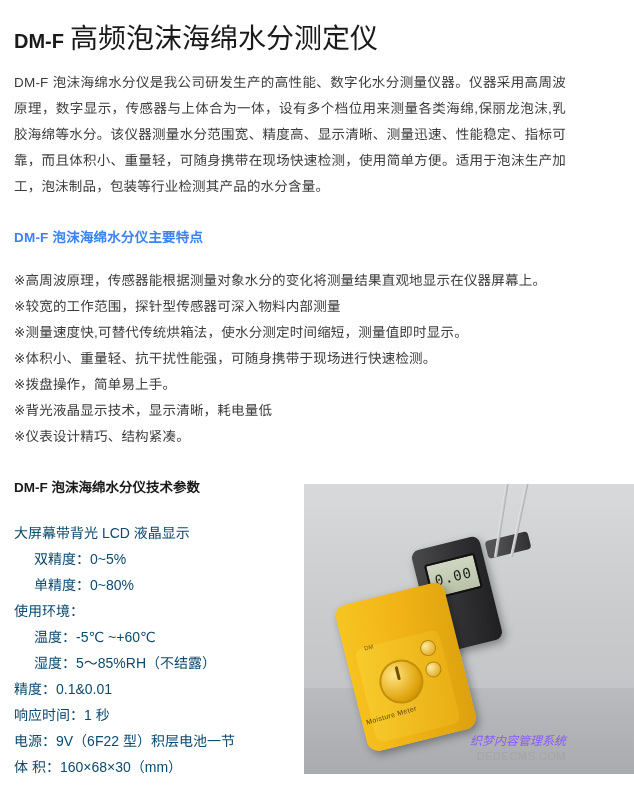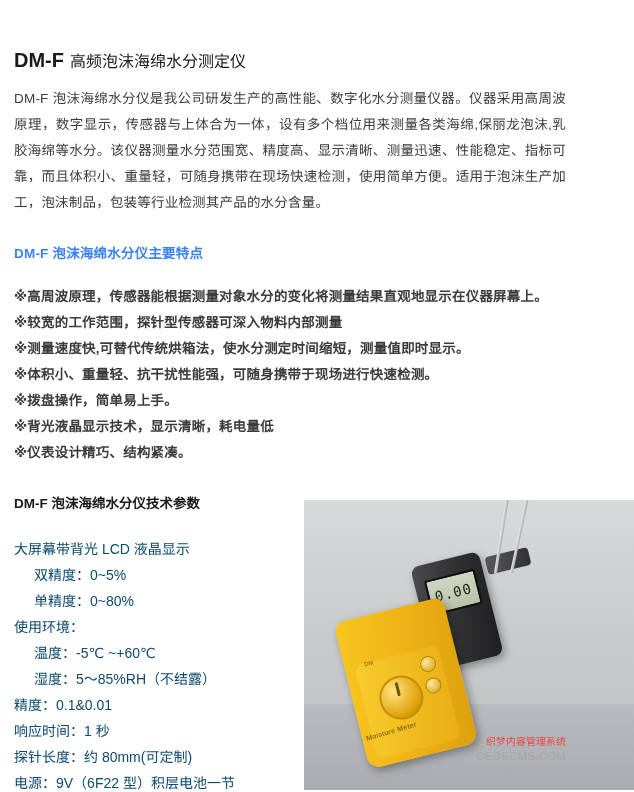--- a/index.html
+++ b/index.html
@@ -31,24 +31,23 @@
     gap: 6px;
     margin: 4px 0 14px 0;
   }
   .title-code {
     font-size: 20px;
     font-weight: bold;
     color: #1a1a1a;
     letter-spacing: 0px;
   }
   .title-text {
-    font-size: 16px;
+    font-size: 28px;
     font-weight: normal;
     color: #1a1a1a;
-    margin-top: 32px;
   }
 
   
   .intro {
     font-size: 13.5px;
     line-height: 26px;
     color: #3c3c3c;
     text-align: justify;
     margin: 0 0 26px 0;
     letter-spacing: 0.2px;
@@ -70,21 +69,20 @@
     margin: 0 0 26px 0;
     padding: 0;
     list-style: none;
   }
   .features li {
     font-size: 13.5px;
     line-height: 26px;
     color: #3c3c3c;
     letter-spacing: 0.2px;
     position: relative;
-    font-weight: bold;
   }
 
   
   .spec-wrap {
     position: relative;
     min-height: 300px;
   }
   .spec-head {
     font-size: 13.5px;
     font-weight: bold;
@@ -245,21 +243,21 @@
   }
 
   
   .footer-wm {
     position: absolute;
     right: 14px;
     bottom: 30px;
     text-align: right;
     color: #9a9a9a;
   }
-  .footer-wm .wm-cn { font-size: 10px; color: #ef4444; }
+  .footer-wm .wm-cn { font-size: 12px; color: #8b5cf6; font-style: italic; }
   .footer-wm .wm-en { font-size: 11px; color: #a5a5a5; letter-spacing: 0.5px; margin-top: 2px;}
 </style>
 </head>
 <body>
 
 <div class="page">
 
   <div class="title-row">
     <span class="title-code">DM-F</span>
     <span class="title-text">高频泡沫海绵水分测定仪</span>
@@ -289,21 +287,20 @@
 
     <ul class="spec-list">
       <li>大屏幕带背光 LCD 液晶显示</li>
       <li class="indent1">双精度：0~5%</li>
       <li class="indent1">单精度：0~80%</li>
       <li>使用环境：</li>
       <li class="indent1">温度：-5℃ ~+60℃</li>
       <li class="indent1">湿度：5～85%RH（不结露）</li>
       <li>精度：0.1&amp;0.01</li>
       <li>响应时间：1 秒</li>
-      <li>探针长度：约 80mm(可定制)</li>
       <li>电源：9V（6F22 型）积层电池一节</li>
       <li>体 积：160×68×30（mm）</li>
 
     </ul>
 
     <div class="photo">
       <div class="floor"></div>
 
       <div class="probe-base"></div>
       <div class="probe p1"></div>

